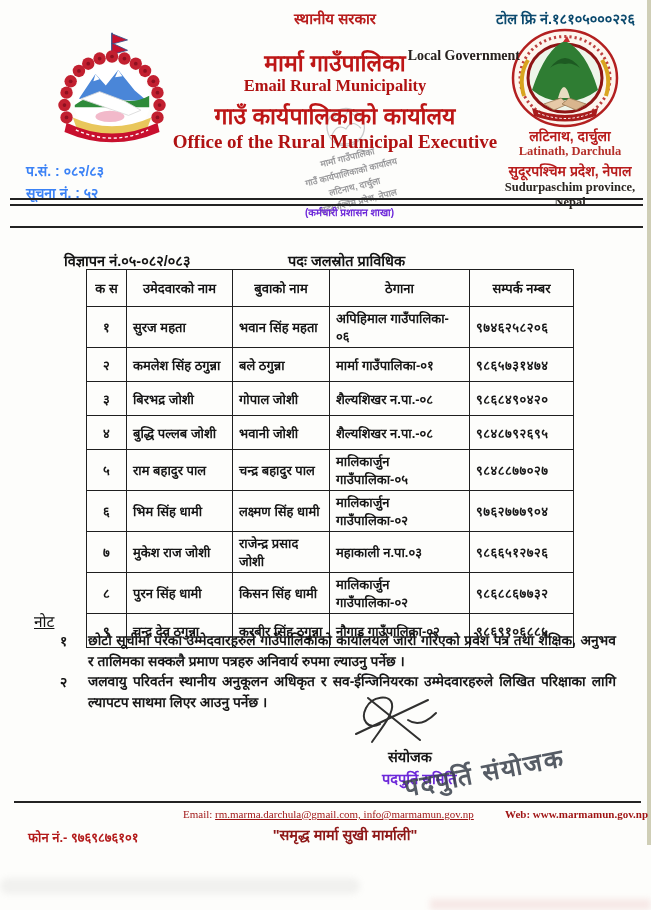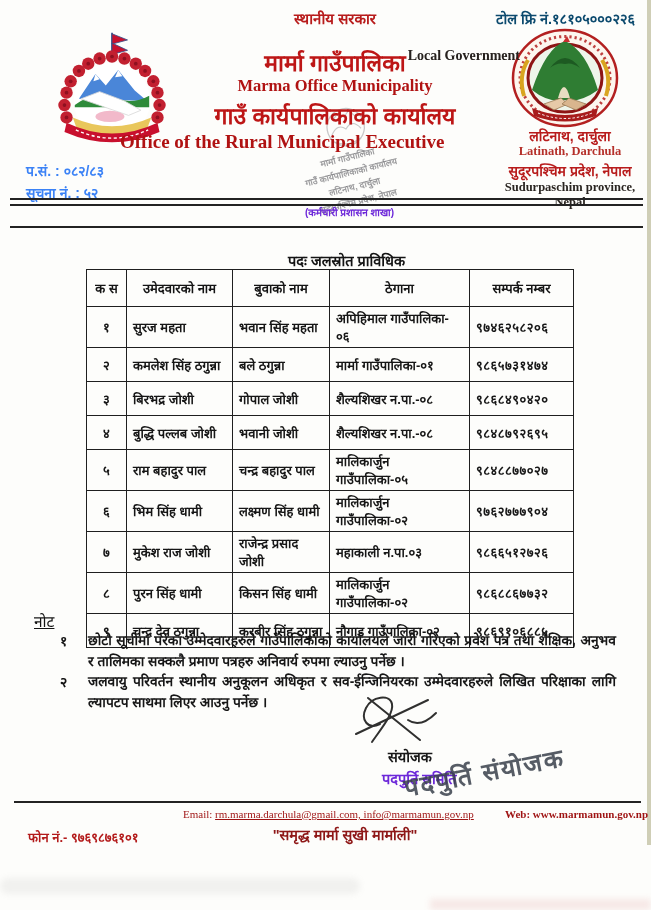--- a/index.html
+++ b/index.html
@@ -21,21 +21,21 @@
 
   
   .top-center{position:absolute;left:150px;top:8px;width:370px;text-align:center;z-index:2;}
   .local-gov-np{font-size:15px;font-weight:700;color:#b81c1c;}
   .local-gov-en{font-size:14px;font-weight:700;color:#26211e;margin-top:20px;text-align:right;}
   .toll-free{position:absolute;right:16px;top:8px;font-size:14.5px;font-weight:700;color:#0c4a6e;z-index:2;}
 
   .muni-np{position:absolute;left:150px;top:46px;width:370px;text-align:center;font-size:23px;font-weight:800;color:#bd1616;z-index:2;}
   .muni-en{position:absolute;left:150px;top:76px;width:370px;text-align:center;font-size:16.5px;font-weight:800;color:#b01212;z-index:2;}
   .office-np{position:absolute;left:150px;top:99px;width:370px;text-align:center;font-size:23px;font-weight:800;color:#bd1616;z-index:2;}
-  .office-en{position:absolute;left:120px;top:131px;width:430px;text-align:left;font-size:19px;font-weight:800;color:#b01212;z-index:2;}
+  .office-en{position:absolute;left:120px;top:131px;width:430px;text-align:center;font-size:19px;font-weight:800;color:#b01212;z-index:2;}
 
   .addr{position:absolute;left:495px;width:150px;text-align:center;z-index:2;}
   .place-np{top:126px;font-size:14px;font-weight:700;color:#b81c1c;}
   .place-en{top:144px;font-size:12.5px;font-weight:700;color:#b5302a;}
   .prov-np{top:161px;font-size:14px;font-weight:700;color:#b81c1c;}
   .prov-en{top:180px;font-size:12.5px;font-weight:700;color:#2a2521;}
 
   .refnos{position:absolute;left:26px;top:160px;z-index:2;}
   .refnos div{font-size:14px;font-weight:700;color:#3b82f6;line-height:22px;}
 
@@ -173,38 +173,39 @@
     <path d="M48,70 Q54,48 60,70 Z" fill="#e8dcc0"></path>
     <path d="M34,76 L51,70 L58,76 L44,82 Z" fill="#e7c9a8" stroke="#9a7b55" stroke-width="0.8"></path>
     <path d="M76,76 L59,70 L52,76 L66,82 Z" fill="#d9b58e" stroke="#9a7b55" stroke-width="0.8"></path>
     <path d="M14,68 Q8,48 18,32" fill="none" stroke="#d9a520" stroke-width="4"></path>
     <path d="M96,68 Q102,48 92,32" fill="none" stroke="#d9a520" stroke-width="4"></path>
     <path d="M22,80 Q55,94 88,80 L86,88 Q55,99 24,88 Z" fill="#a81c1c"></path>
     <path d="M28,85 Q55,96 82,85" fill="none" stroke="#ffffff" stroke-width="1" stroke-dasharray="2.4,2"></path>
   </svg>
 
   <div class="muni-np">मार्मा गाउँपालिका</div>
-  <div class="muni-en serif">Marma Office Municipality</div>
+  <div class="muni-en serif">Email Rural Municipality</div>
   <div class="office-np">गाउँ कार्यपालिकाको कार्यालय</div>
   <div class="office-en serif">Office of the Rural Municipal Executive</div>
 
   <div class="addr place-np">लटिनाथ, दार्चुला</div>
   <div class="addr place-en serif">Latinath, Darchula</div>
   <div class="addr prov-np">सुदूरपश्चिम प्रदेश, नेपाल</div>
   <div class="addr prov-en serif">Sudurpaschim province, Nepal</div>
 
   <div class="refnos">
     <div>प.सं. : ०८२/८३</div>
     <div>सूचना नं. : ५२</div>
   </div>
 
   <div class="rule-double" style="top:198px;"></div>
   <div class="section-label">(कर्मचारी प्रशासन शाखा)</div>
   <div class="rule-single" style="top:226px;"></div>
 
+  <div class="advert">विज्ञापन नं.०५-०८२/०८३</div>
   <div class="position">पदः जलस्रोत प्राविधिक</div>
 
   <table class="cands">
     <colgroup>
         <col style="width:40px">
         <col style="width:106px">
         <col style="width:97px">
         <col style="width:140px">
         <col style="width:104px">
       </colgroup>

